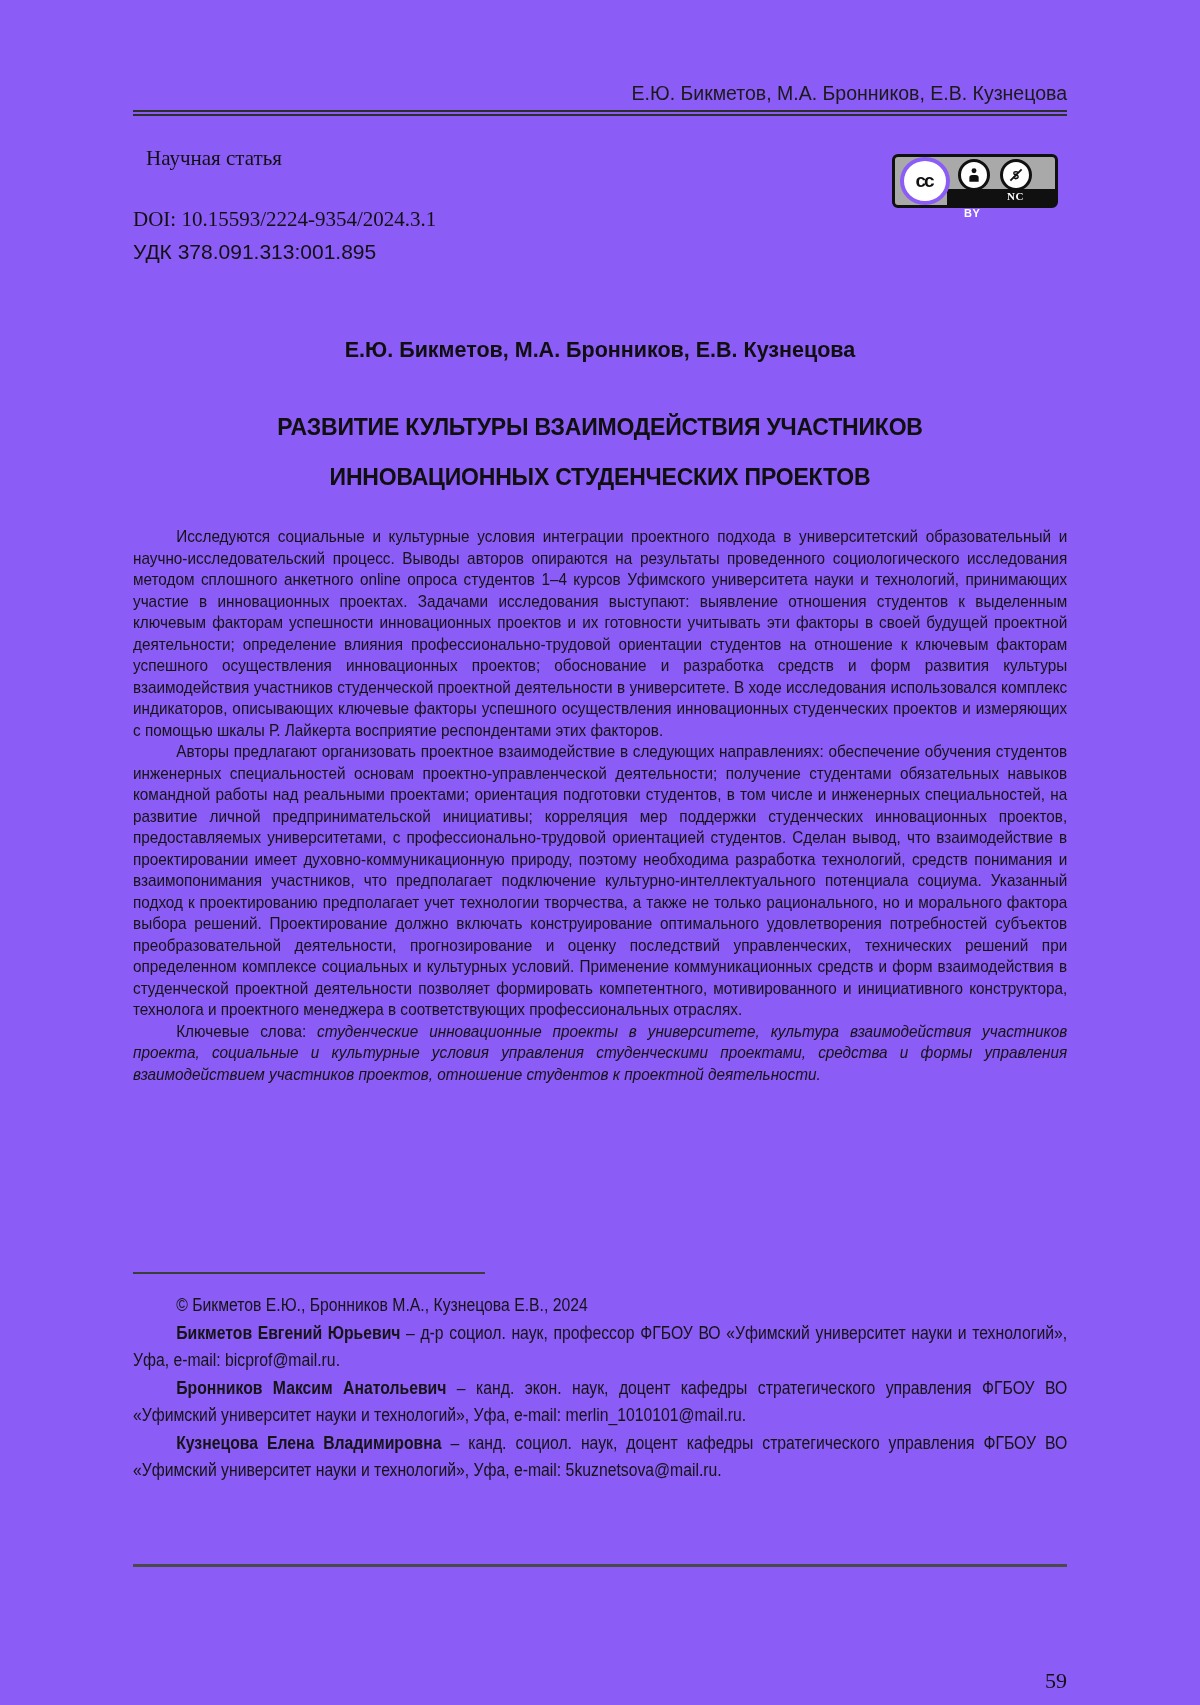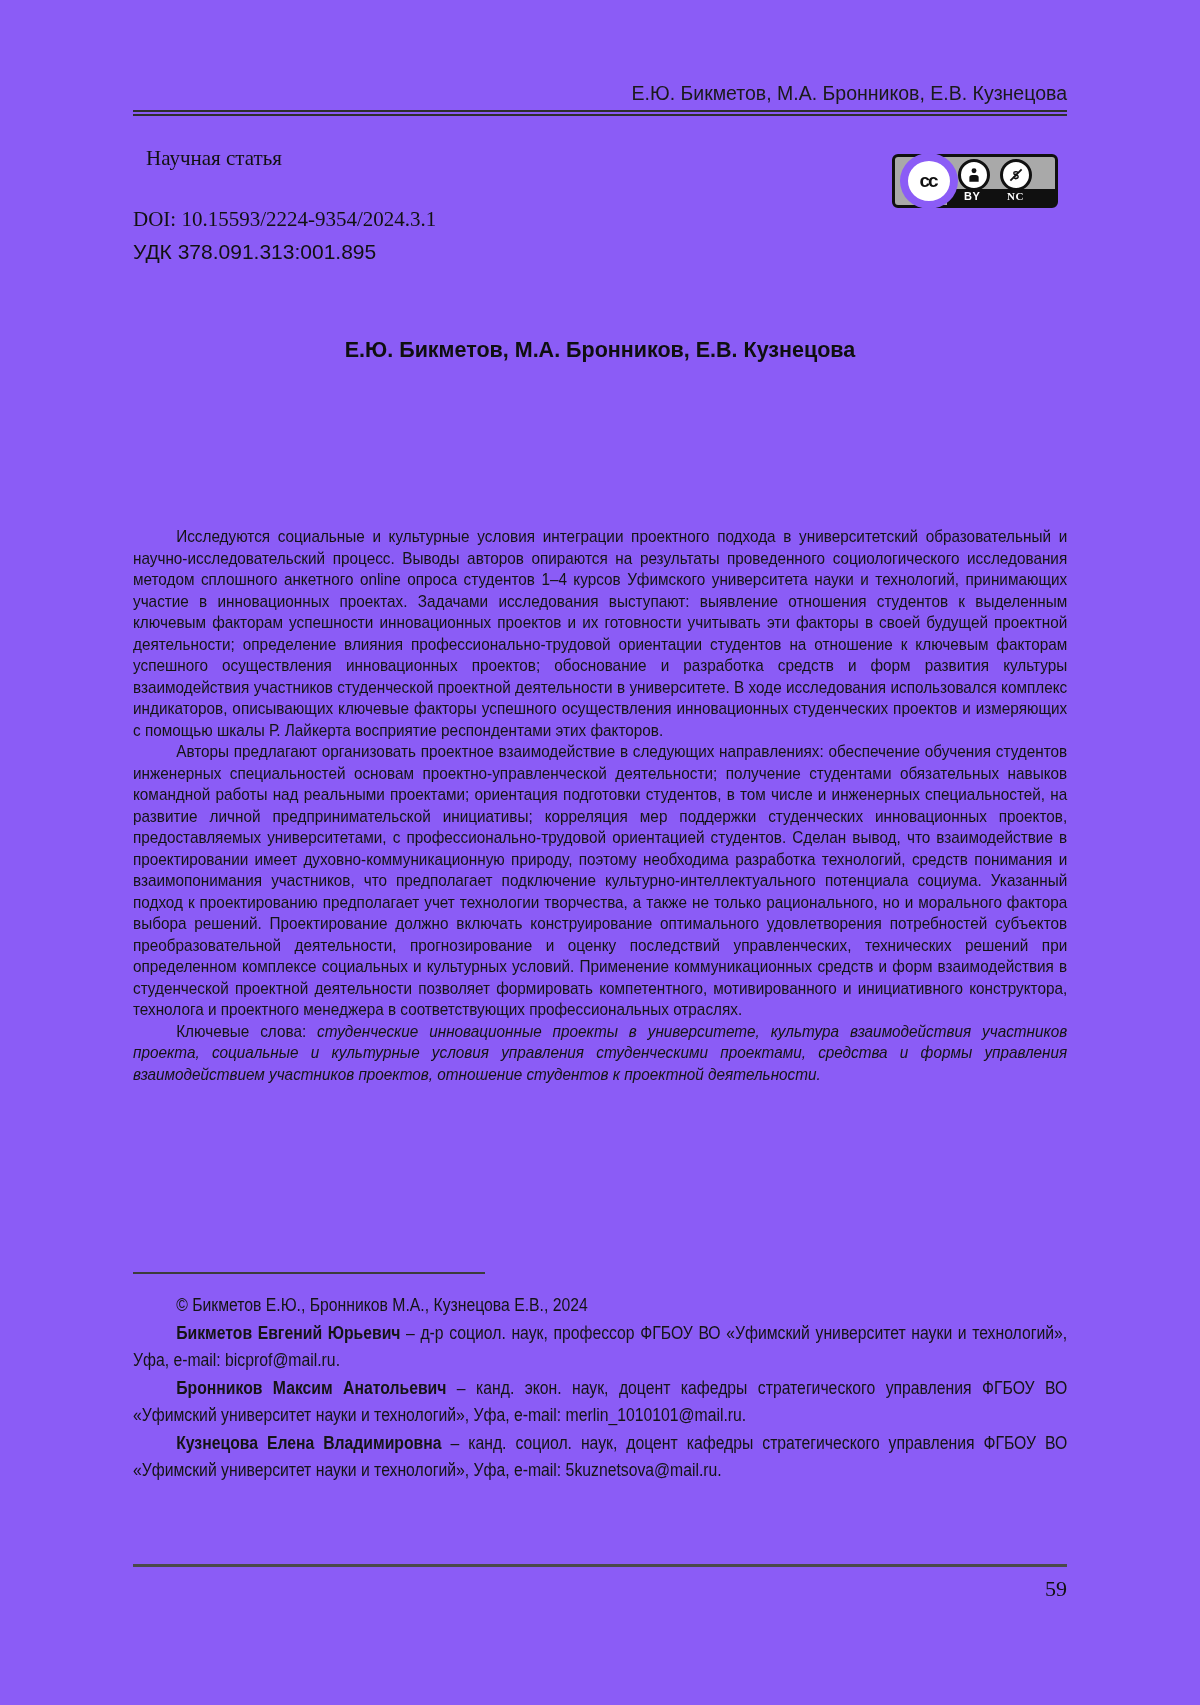--- a/index.html
+++ b/index.html
@@ -41,29 +41,29 @@
     background:#a9a9a9; border:3px solid #101010; border-radius:6px;
   }
   .cc-strip {
     position:absolute; left:52px; right:0; bottom:0; height:16px;
     background:#101010;
   }
   .cc-strip-label {
     position:absolute; top:1px;
     color:#ffffff; font-size:11px; font-weight:bold; letter-spacing:0.5px;
   }
-  .cc-strip-label.by { left:17px; }
+  .cc-strip-label.by { left:17px;margin-top:17px; }
   .cc-strip-label.nc { left:60px;font-family:Liberation Serif, serif; }
   .cc-circle {
     position:absolute; background:#ffffff; border-radius:50%;
     display:flex; align-items:center; justify-content:center;
   }
   .cc-main {
     left:5px; top:50%; transform:translateY(-50%);
-    width:40px; height:40px; border:8px solid #8b5cf6;
+    width:40px; height:40px; border:4px solid #8b5cf6;
     font-weight:bold; font-size:19px; letter-spacing:-2px; color:#101010;
     padding-right:2px;
   }
   .cc-by { left:63px; top:2px; width:26px; height:26px; border:3px solid #101010; }
   .cc-nc { left:105px; top:2px; width:26px; height:26px; border:3px solid #101010; }
   
   .authors-line {
     position:absolute; top:338px; left:133px; right:133px;
     text-align:center; font-weight:bold; font-size:21.5px; color:#0f0f0f;
   }
@@ -97,21 +97,21 @@
     text-align:justify; text-indent:48px;
   }
   .footnote-block .copyright { text-align:left; }
   .bio-name { font-weight:bold; }
   
   .bottom-rule {
     position:absolute; top:1564px; left:133px; right:133px;
     height:3px; background:#4a4a4a;
   }
   .page-number {
-    position:absolute; top:1576px; right:133px;
+    position:absolute; top:1668px; right:133px;
     font-family:"Liberation Serif", serif; font-size:22px; color:#111;
   }
 </style>
 </head>
 <body>
 
 <div class="page">
 
   <div class="running-head">Е.Ю. Бикметов, М.А. Бронников, Е.В. Кузнецова</div>
   <div class="header-rule"></div>
@@ -138,20 +138,24 @@
         <line x1="4.5" y1="19.5" x2="19.5" y2="4.5" stroke="#101010" stroke-width="2.4"></line>
       </svg>
     </div>
   </div>
 
   <div class="doi-line">DOI: 10.15593/2224-9354/2024.3.1</div>
   <div class="udc-line">УДК 378.091.313:001.895</div>
 
   <div class="authors-line">Е.Ю. Бикметов, М.А. Бронников, Е.В. Кузнецова</div>
 
+  <div class="article-title">
+    <div>РАЗВИТИЕ КУЛЬТУРЫ ВЗАИМОДЕЙСТВИЯ УЧАСТНИКОВ</div>
+    <div>ИННОВАЦИОННЫХ СТУДЕНЧЕСКИХ ПРОЕКТОВ</div>
+  </div>
 
   <div class="abstract-block condensed">
     <p>Исследуются социальные и культурные условия интеграции проектного подхода в университетский образовательный и научно-исследовательский процесс. Выводы авторов опираются на результаты проведенного социологического исследования методом сплошного анкетного online опроса студентов 1–4 курсов Уфимского университета науки и технологий, принимающих участие в инновационных проектах. Задачами исследования выступают: выявление отношения студентов к выделенным ключевым факторам успешности инновационных проектов и их готовности учитывать эти факторы в своей будущей проектной деятельности; определение влияния профессионально-трудовой ориентации студентов на отношение к ключевым факторам успешного осуществления инновационных проектов; обоснование и разработка средств и форм развития культуры взаимодействия участников студенческой проектной деятельности в университете. В ходе исследования использовался комплекс индикаторов, описывающих ключевые факторы успешного осуществления инновационных студенческих проектов и измеряющих с помощью шкалы Р. Лайкерта восприятие респондентами этих факторов.</p>
     <p>Авторы предлагают организовать проектное взаимодействие в следующих направлениях: обеспечение обучения студентов инженерных специальностей основам проектно-управленческой деятельности; получение студентами обязательных навыков командной работы над реальными проектами; ориентация подготовки студентов, в том числе и инженерных специальностей, на развитие личной предпринимательской инициативы; корреляция мер поддержки студенческих инновационных проектов, предоставляемых университетами, с профессионально-трудовой ориентацией студентов. Сделан вывод, что взаимодействие в проектировании имеет духовно-коммуникационную природу, поэтому необходима разработка технологий, средств понимания и взаимопонимания участников, что предполагает подключение культурно-интеллектуального потенциала социума. Указанный подход к проектированию предполагает учет технологии творчества, а также не только рационального, но и морального фактора выбора решений. Проектирование должно включать конструирование оптимального удовлетворения потребностей субъектов преобразовательной деятельности, прогнозирование и оценку последствий управленческих, технических решений при определенном комплексе социальных и культурных условий. Применение коммуникационных средств и форм взаимодействия в студенческой проектной деятельности позволяет формировать компетентного, мотивированного и инициативного конструктора, технолога и проектного менеджера в соответствующих профессиональных отраслях.</p>
     <p class="keywords"><span>Ключевые слова: </span><i>студенческие инновационные проекты в университете, культура взаимодействия участников проекта, социальные и культурные условия управления студенческими проектами, средства и формы управления взаимодействием участников проектов, отношение студентов к проектной деятельности.</i></p>
   </div>
 
   <div class="footnote-rule"></div>
   <div class="footnote-block condensed">
     <p class="copyright">© Бикметов Е.Ю., Бронников М.А., Кузнецова Е.В., 2024</p>

